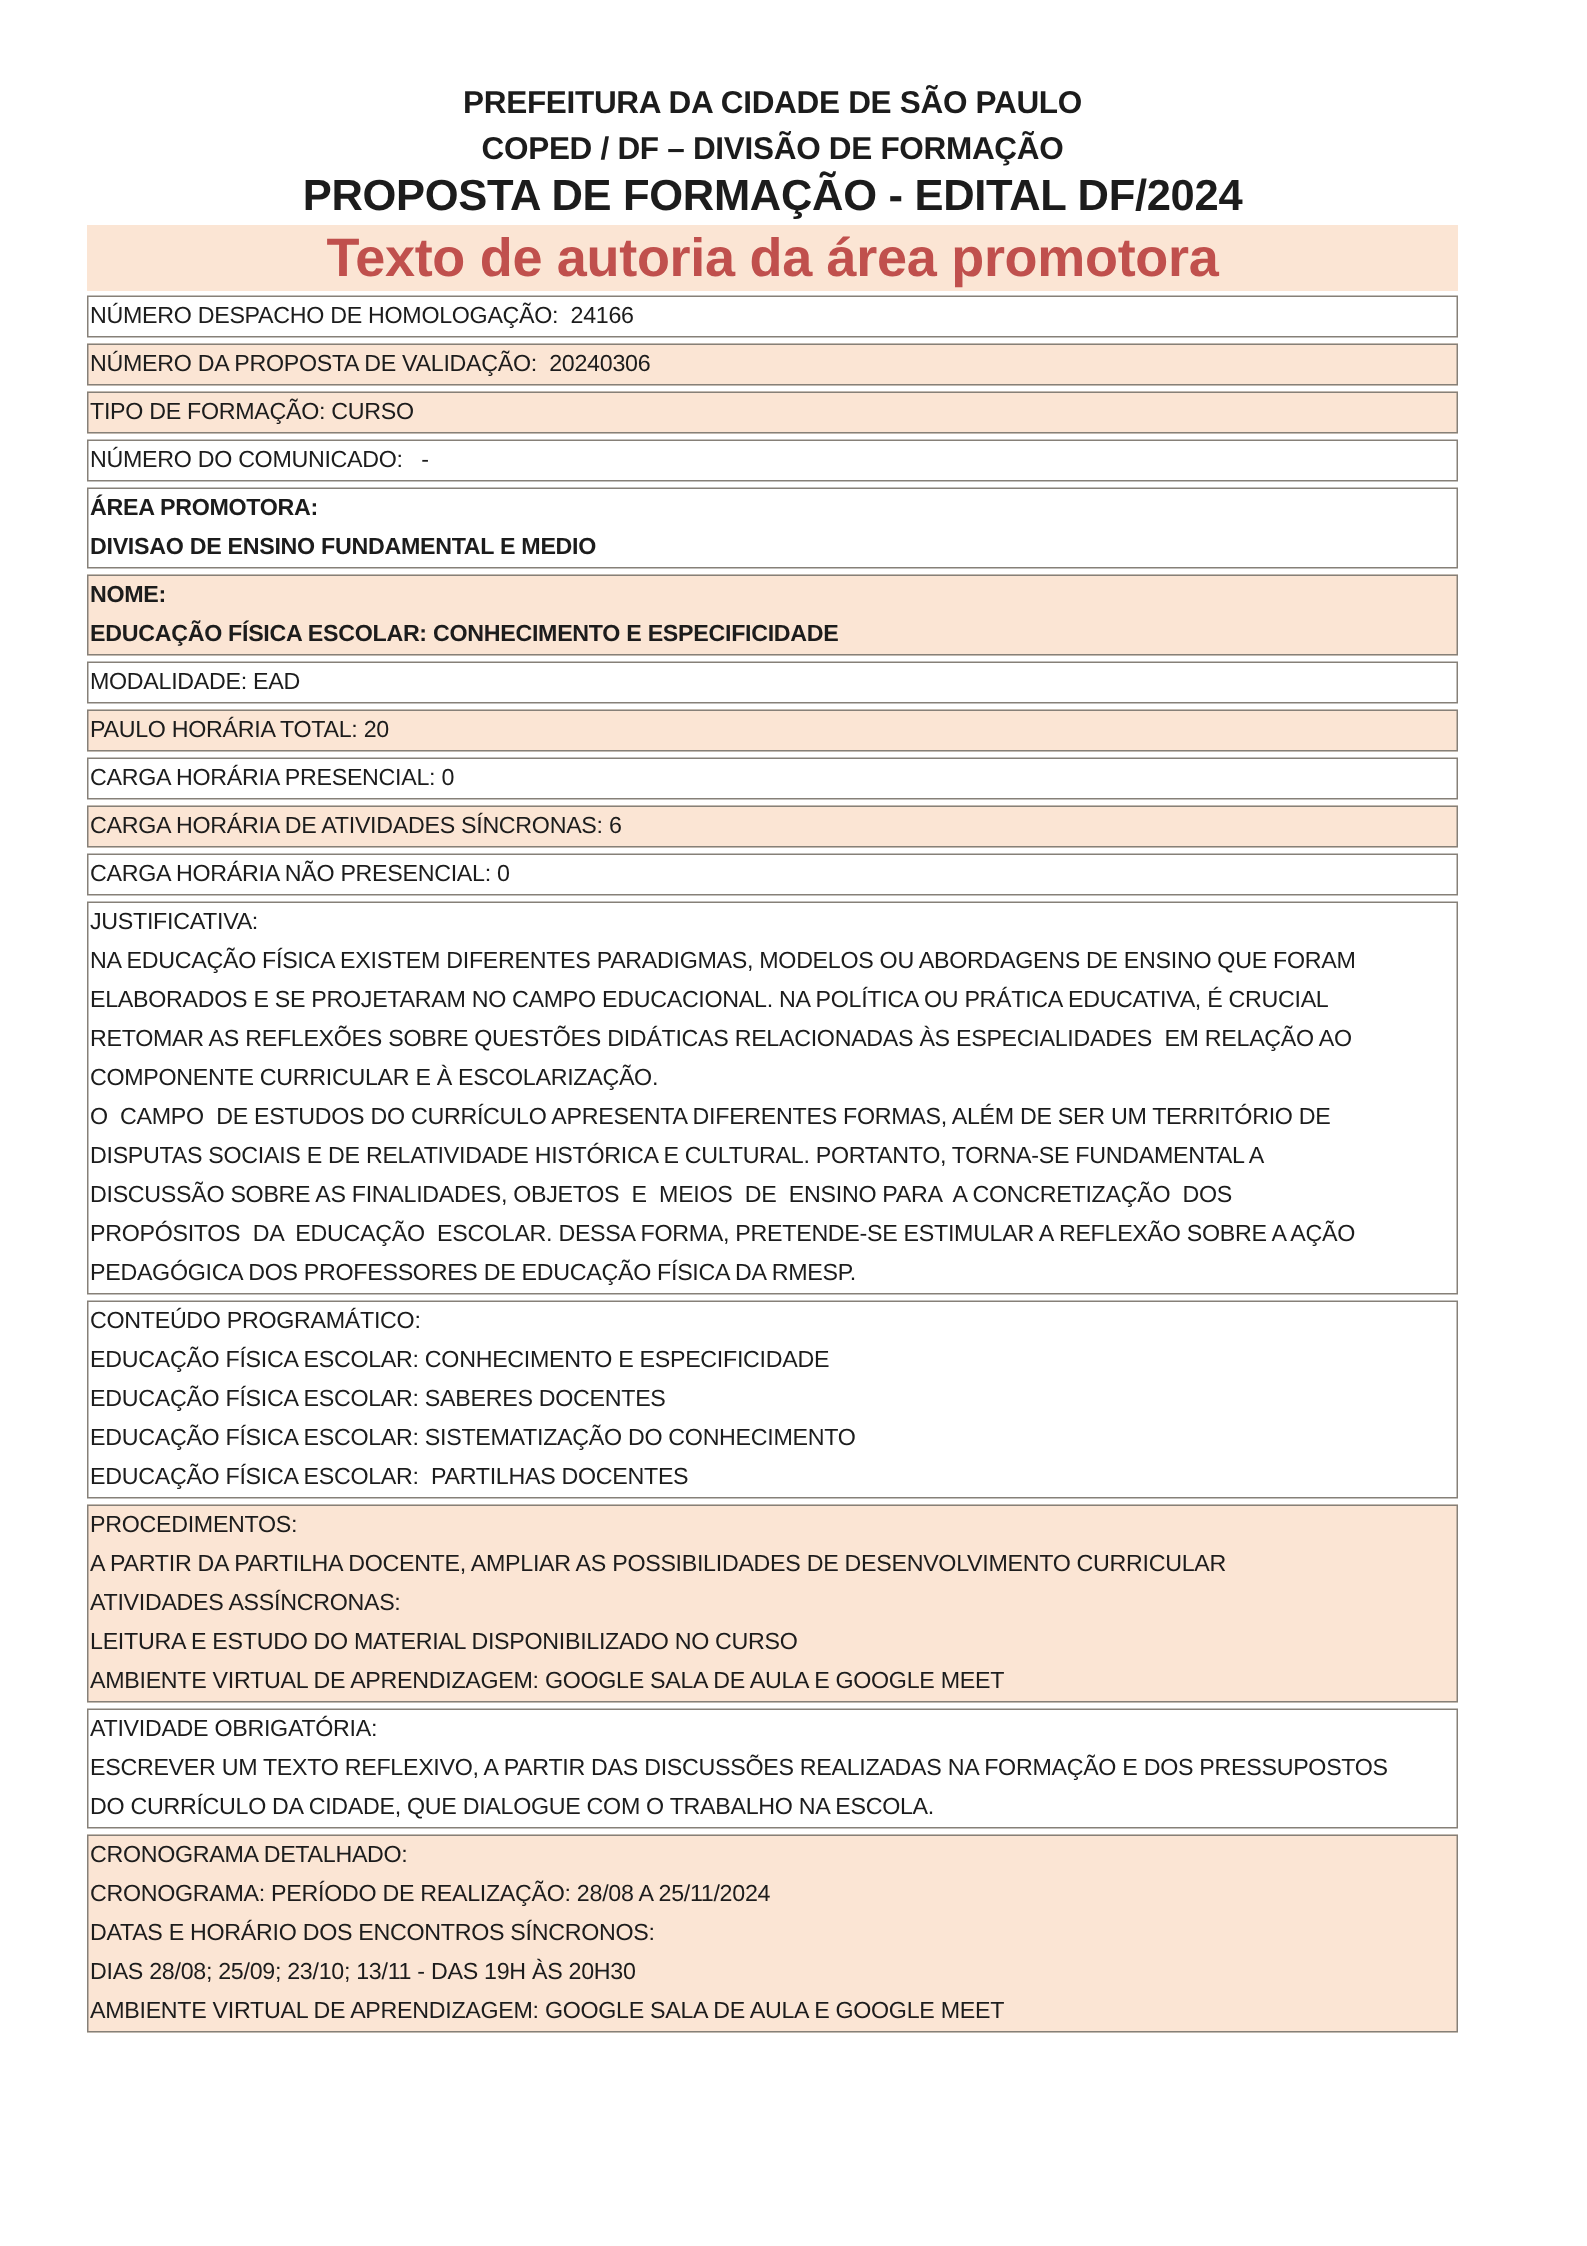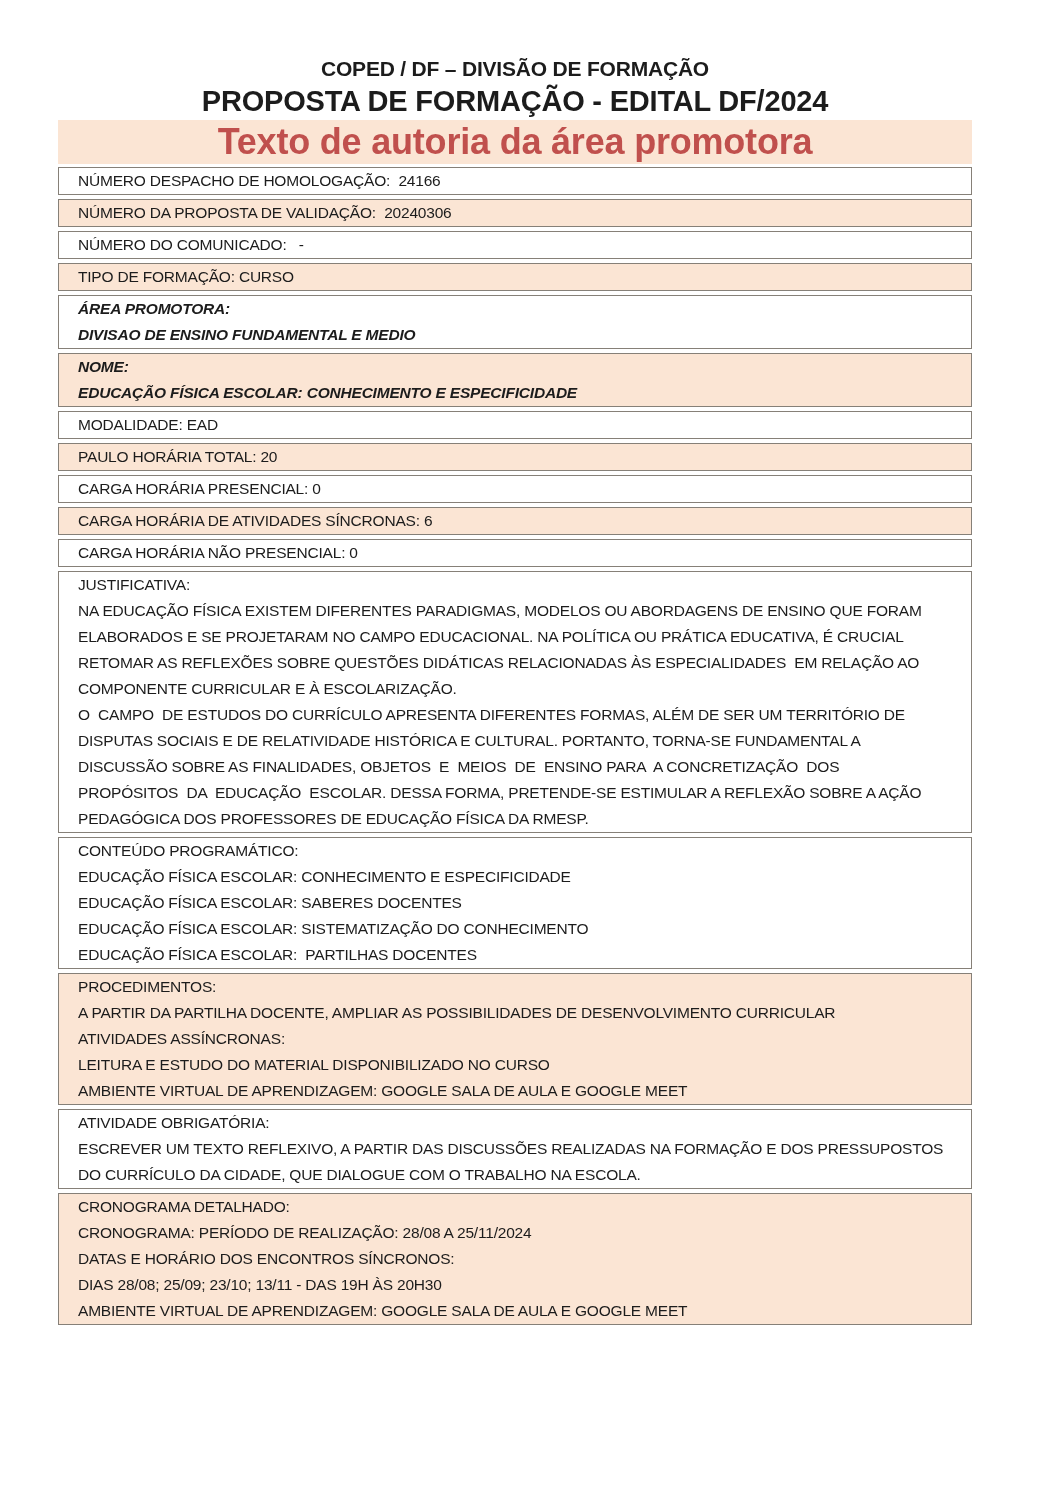--- a/index.html
+++ b/index.html
@@ -27,56 +27,57 @@
   }
   .banner-text{
     display:inline-block;color:var(--banner-text);
     font-weight:bold;font-size:36px;line-height:44px;letter-spacing:-0.2px;
   }
   .rows{margin-top:3px;}
   .row{
     box-sizing:border-box;
     border:1px solid var(--border);
     margin-bottom:4px;
-    padding:0 19px;
+    padding:0 1px;
     font-size:15.5px;
     line-height:26px;
     letter-spacing:-0.2px;
     white-space:pre-wrap;
     min-height:28px;
     background:#ffffff;
   }
   .row.shaded{background:var(--shaded-bg);}
-  .row.bold{font-weight:bold;font-style:italic;}
+  .row.bold{font-weight:bold;}
   .row .lbl,.row .val{white-space:pre-wrap;}
 </style>
 </head>
 <body>
 
 <div class="page">
   <div class="content">
 
     <div class="header">
+      <div class="h-line">PREFEITURA DA CIDADE DE SÃO PAULO</div>
       <div class="h-line">COPED / DF – DIVISÃO DE FORMAÇÃO</div>
       <div class="h-title">PROPOSTA DE FORMAÇÃO - EDITAL DF/2024</div>
     </div>
 
     <div class="banner">
       <span class="banner-text">Texto de autoria da área promotora</span>
     </div>
 
     <div class="rows">
 
       <div class="row"><span class="lbl">NÚMERO DESPACHO DE HOMOLOGAÇÃO:</span><span class="val">  24166</span></div>
 
       <div class="row shaded"><span class="lbl">NÚMERO DA PROPOSTA DE VALIDAÇÃO:</span><span class="val">  20240306</span></div>
 
+      <div class="row shaded"><span class="lbl">TIPO DE FORMAÇÃO:</span><span class="val"> CURSO</span></div>
+
       <div class="row"><span class="lbl">NÚMERO DO COMUNICADO:</span><span class="val">   -</span></div>
-
-      <div class="row shaded"><span class="lbl">TIPO DE FORMAÇÃO:</span><span class="val"> CURSO</span></div>
 
       <div class="row bold"><span class="lbl">ÁREA PROMOTORA:</span><span class="val">
 DIVISAO DE ENSINO FUNDAMENTAL E MEDIO</span></div>
 
       <div class="row shaded bold"><span class="lbl">NOME:</span><span class="val">
 EDUCAÇÃO FÍSICA ESCOLAR: CONHECIMENTO E ESPECIFICIDADE</span></div>
 
       <div class="row"><span class="lbl">MODALIDADE:</span><span class="val"> EAD</span></div>
 
       <div class="row shaded"><span class="lbl">PAULO HORÁRIA TOTAL:</span><span class="val"> 20</span></div>

